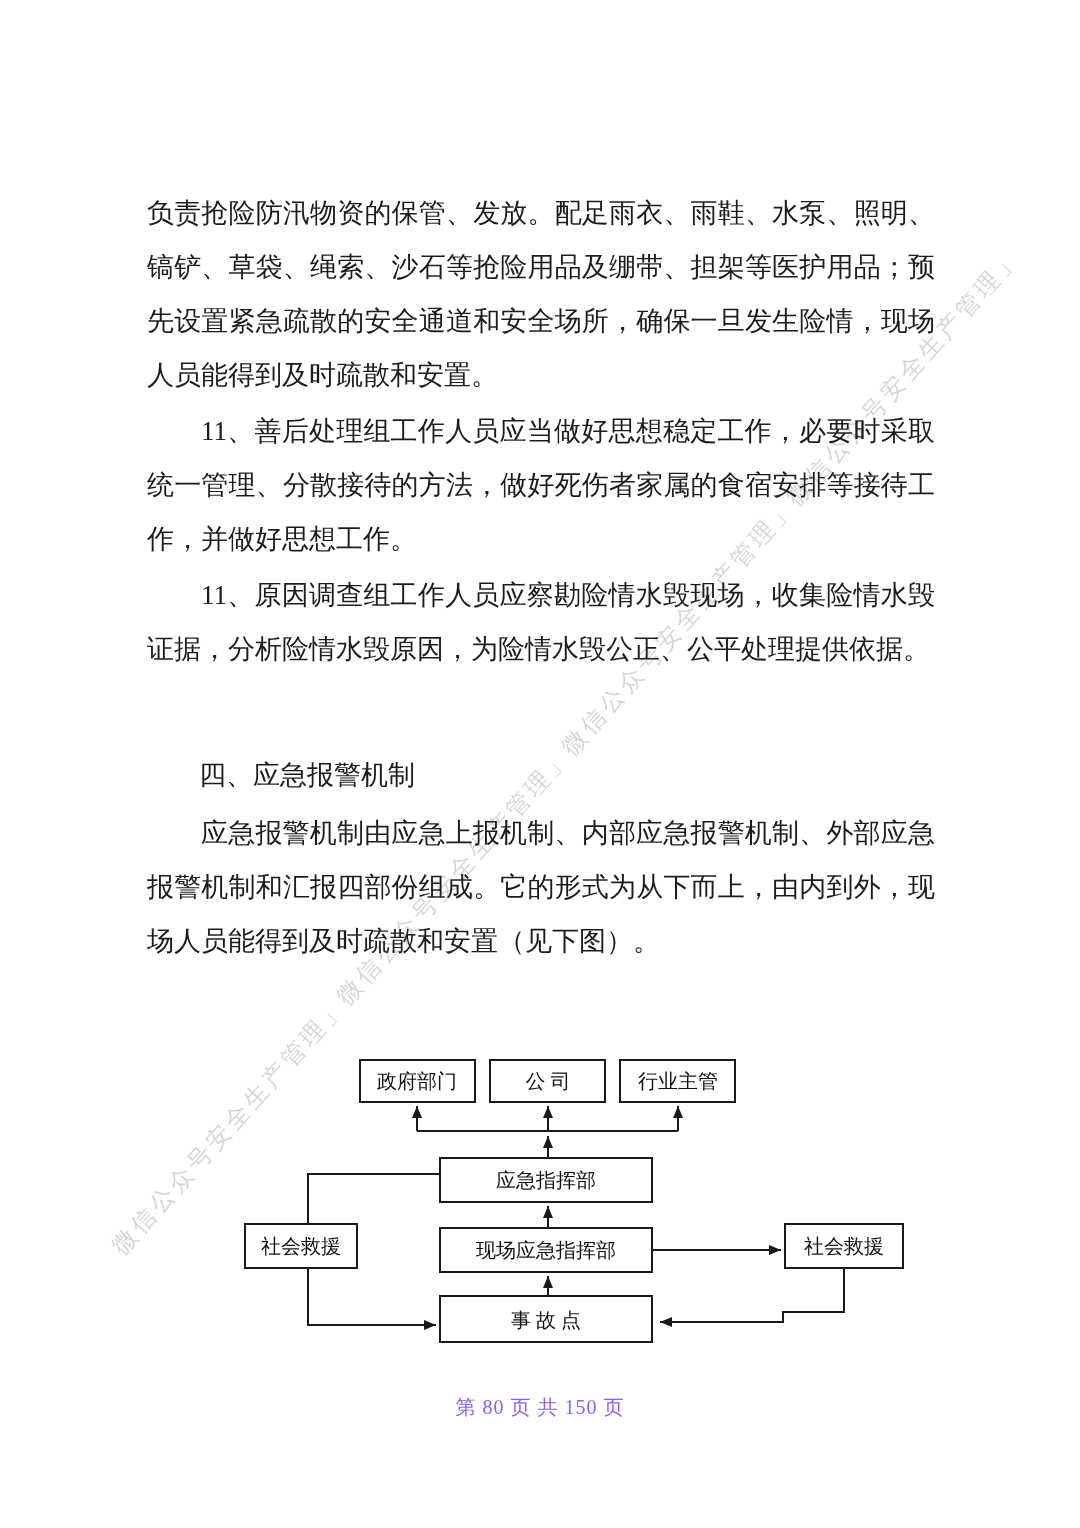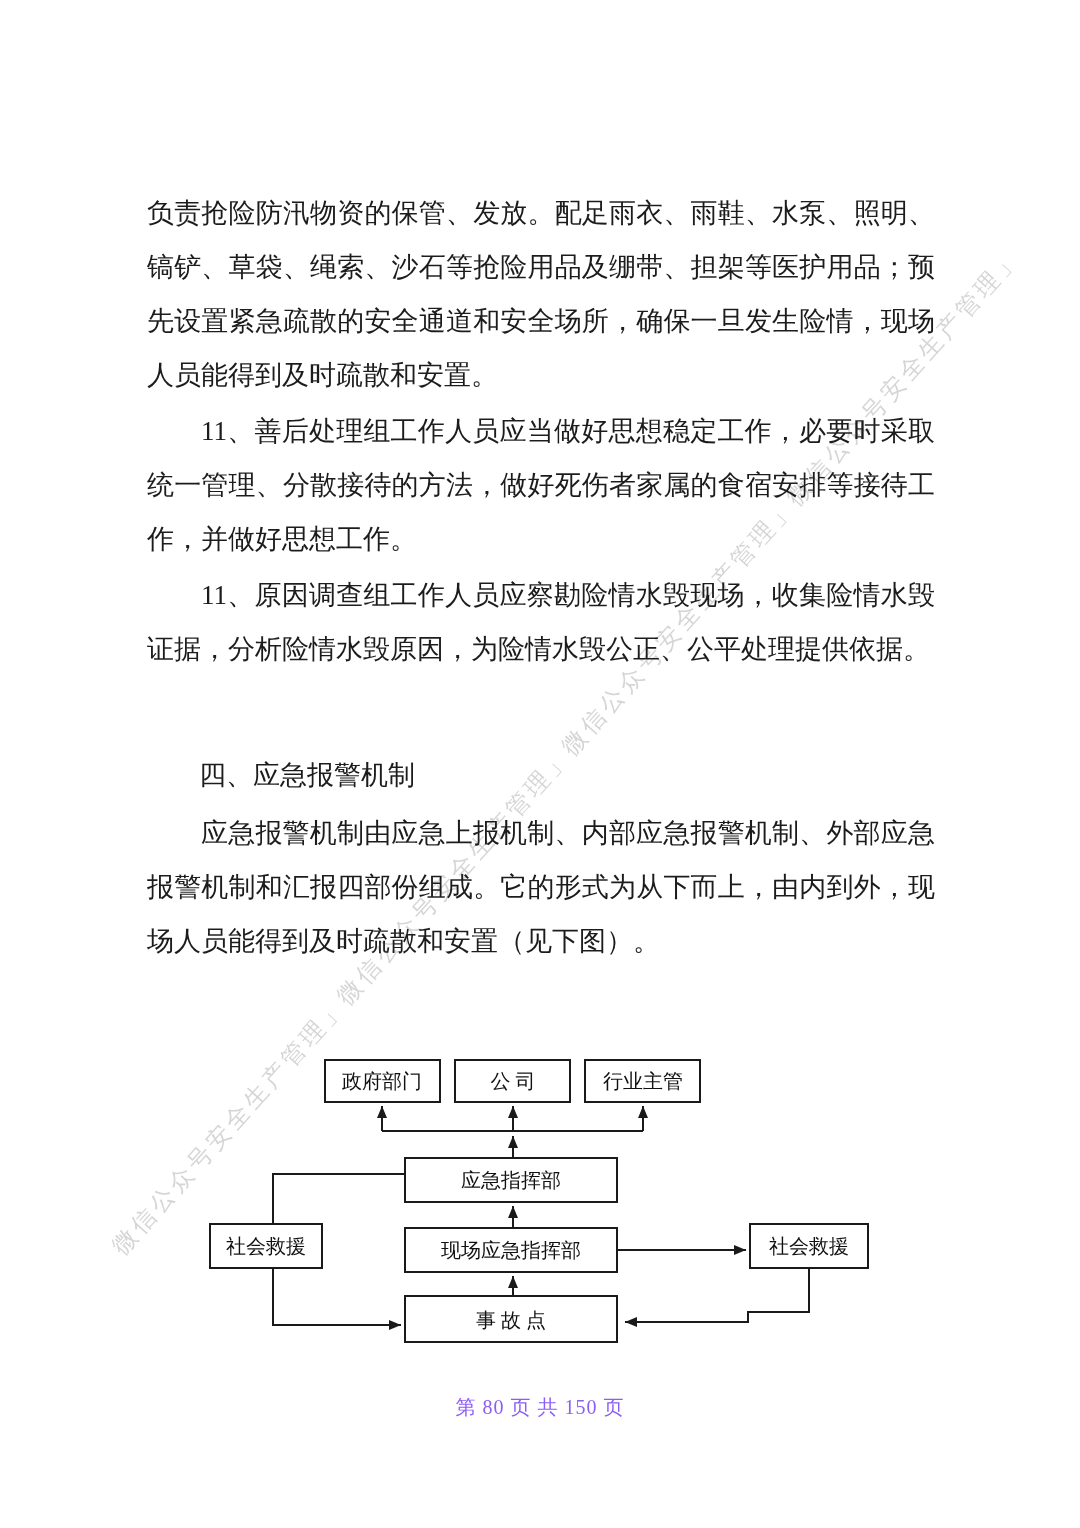--- a/index.html
+++ b/index.html
@@ -22,21 +22,21 @@
     position:absolute; left:145px; top:184px; width:792px;
     font-size:27px; line-height:54px; text-align:justify;
   }
   .content p { margin:2px; }
   .content p.indent { text-indent:2em; }
   .section-heading {
     margin:0; margin-top:74px; font-size:27px; font-weight:normal;
     line-height:54px; text-indent:2em;font-family:Liberation Mono, monospace;
   }
   
-  .diagram { position:absolute; left:0; top:1040px; width:860px; height:330px; }
+  .diagram { position:absolute; left:0; top:1040px; width:860px; height:330px;padding-left:35px; }
   .diagram svg { display:block; }
   .node-rect { fill:#ffffff; stroke:#1a1a1a; stroke-width:2; }
   .node-label { fill:#111111; font-size:20px; font-family:"Liberation Serif","DejaVu Serif",serif; }
   .edge { stroke:#1a1a1a; stroke-width:2; fill:none; }
   
   .footer {
     position:absolute; left:0; top:1394px; width:1080px;
     text-align:center; font-size:20px; letter-spacing:1px; color:#8b5cf6;
   }
   

